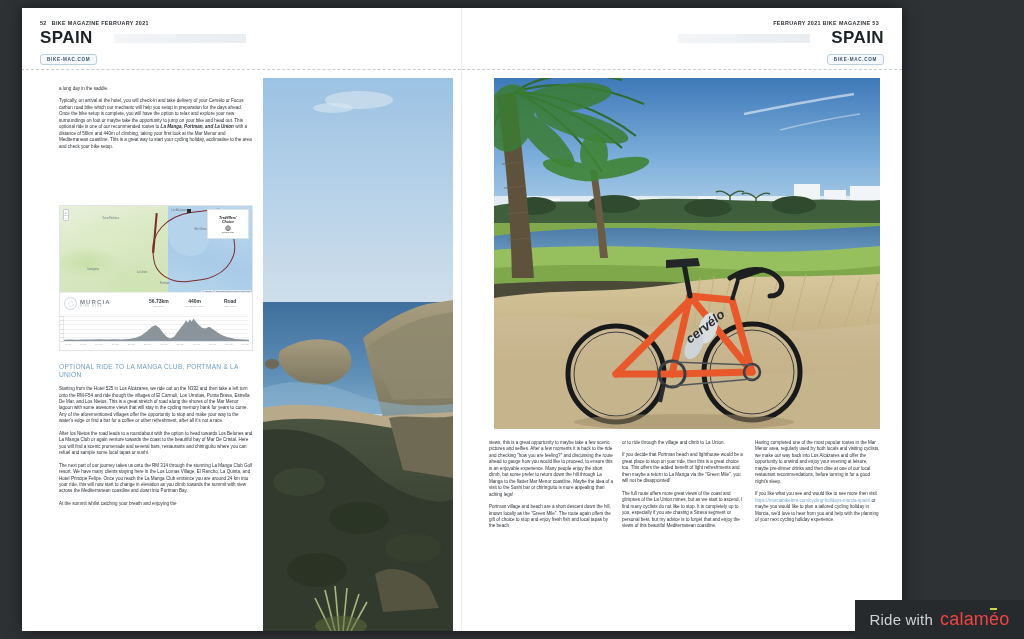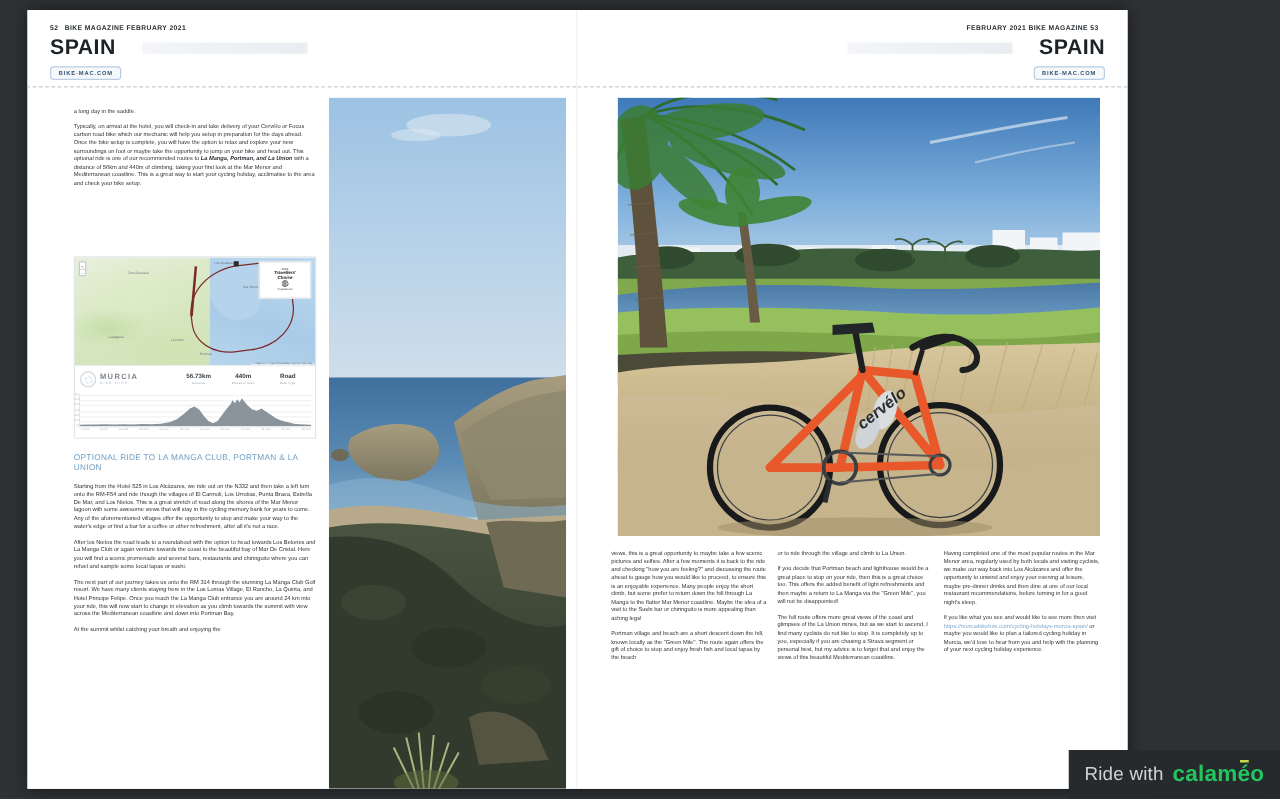--- a/index.html
+++ b/index.html
@@ -186,21 +186,21 @@
   .photo { position: absolute; overflow: hidden; }
   #photo-coast { left: 241px; top: 70px; width: 190px; height: 553px; }
   #photo-bike  { left: 32px; top: 70px; width: 386px; height: 351px; }
 
   .watermark {
     position: absolute; right: 0; bottom: 0;
     width: 169px; height: 39px; background: #262a2d;
     display: flex; align-items: center; justify-content: center; gap: 7px;
     color: #cfd3d6; font-size: 15px; letter-spacing: .2px;
   }
-  .watermark .cal { color: #22c55e; font-weight: 700; font-size: 18px; position: relative; }
+  .watermark .cal { color: #ef4444; font-weight: 400; font-size: 18px; position: relative; }
   .watermark .cal .dots {
     position: absolute; right: 12px; top: -1px; width: 7px; height: 2px; background: #c6d94a;
   }
 </style>
 </head>
 <body>
 
 <div id="viewer">
 
   <div id="spread">

